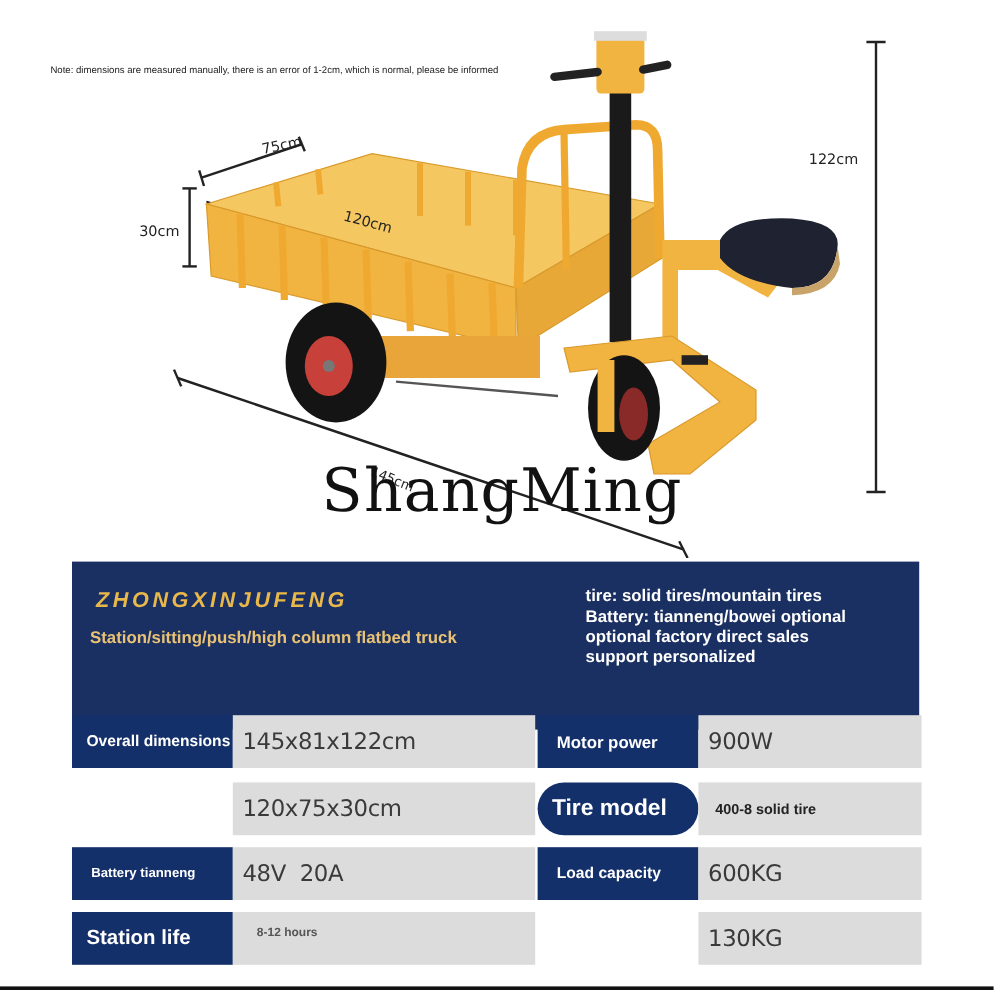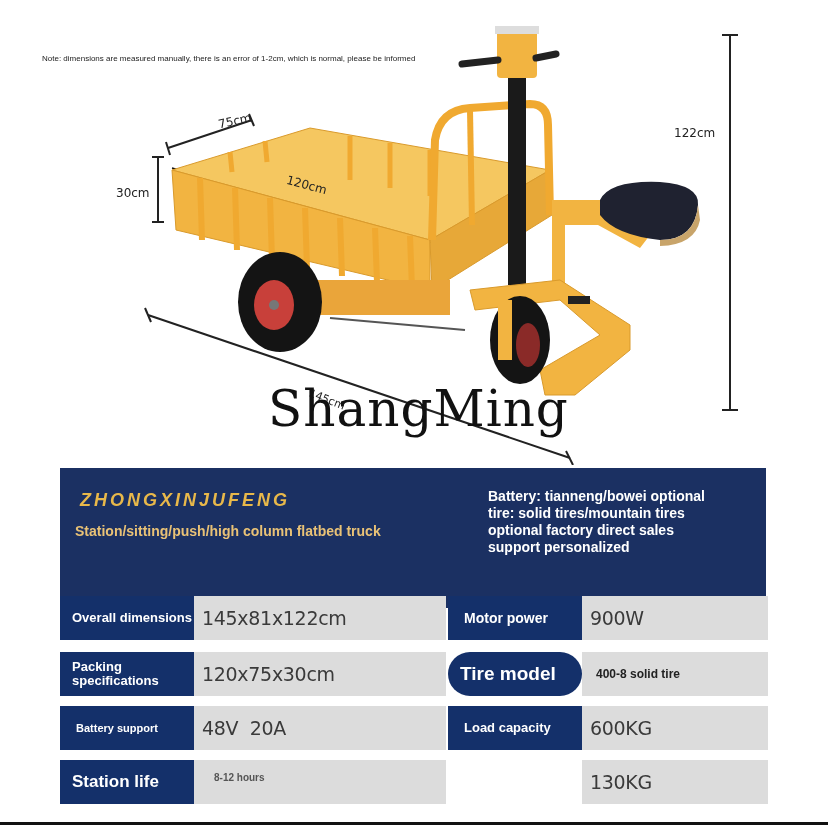--- a/index.html
+++ b/index.html
@@ -102,43 +102,42 @@
 <div class="dim-label" style="left:116px; top:186px;">30cm</div>
 <div class="dim-label" style="left:674px; top:126px;">122cm</div>
 <div class="dim-label" style="left:308px; top:393px; transform:rotate(22deg); font-size:11px;">145cm</div>
 
 <div class="watermark">ShangMing</div>
 
 <div class="banner">
   <div class="brand">ZHONGXINJUFENG</div>
   <div class="subtitle">Station/sitting/push/high column flatbed truck</div>
   <div class="features">
+    <div>tire: solid tires/mountain tires</div>
     <div>Battery: tianneng/bowei optional</div>
-    <div>tire: solid tires/mountain tires</div>
     <div>optional factory direct sales</div>
     <div>support personalized</div>
   </div>
 </div>
 
 <div class="spec-row" style="top:596px;">
   <div class="cell-label l1" style="font-size:13px;">Overall dimensions</div>
   <div class="cell-value v1 big">145x81x122cm</div>
   <div class="cell-label l2" style="font-size:14px; padding-left:16px;">Motor power</div>
   <div class="cell-value v2 big">900W</div>
 </div>
 
 <div class="spec-row" style="top:652px;">
-  <div class="cell-label l1" style="font-size:13px;">Packing specifications</div>
   <div class="cell-value v1 big">120x75x30cm</div>
   <div class="cell-label l2" style="font-size:19px; padding-left:12px;border-radius:22px;">Tire model</div>
   <div class="cell-value v2" style="font-size:12px; font-weight:bold; color:#222; padding-left:14px; font-family:'Liberation Sans',sans-serif;">400-8 solid tire</div>
 </div>
 
 <div class="spec-row" style="top:706px;">
-  <div class="cell-label l1" style="font-size:11px; padding-left:16px;">Battery support</div>
+  <div class="cell-label l1" style="font-size:11px; padding-left:16px;">Battery tianneng</div>
   <div class="cell-value v1 big" style="white-space:pre;">48V  20A</div>
   <div class="cell-label l2" style="font-size:13px; padding-left:16px;">Load capacity</div>
   <div class="cell-value v2 big">600KG</div>
 </div>
 
 <div class="spec-row" style="top:760px;">
   <div class="cell-label l1" style="font-size:17px;">Station life</div>
   <div class="cell-value v1" style="font-size:10px; font-weight:bold; color:#555; padding-left:20px; font-family:'Liberation Sans',sans-serif; align-items:flex-start; padding-top:12px;">8-12 hours</div>
   <div class="cell-value v2 big">130KG</div>
 </div>

